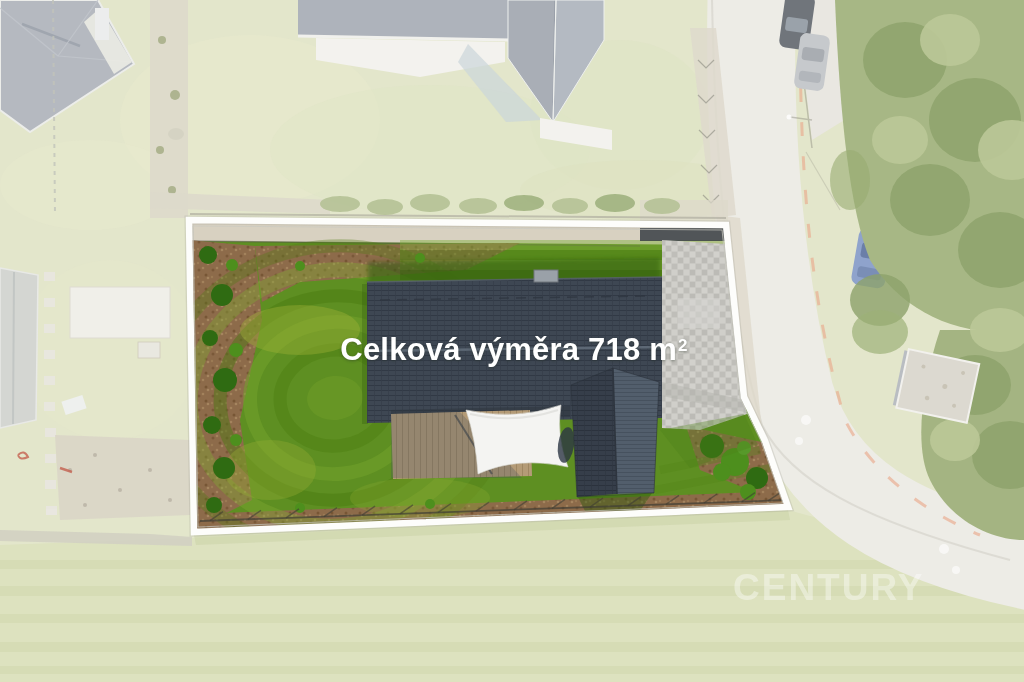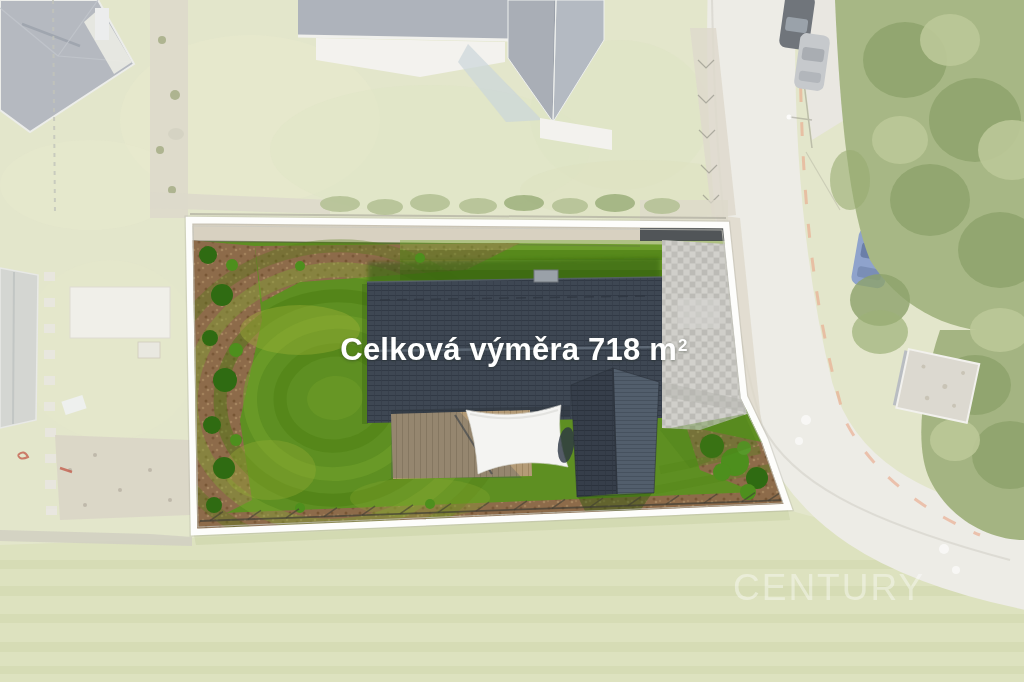--- a/index.html
+++ b/index.html
@@ -3,21 +3,21 @@
 <meta charset="utf-8">
 <style>
   html,body{margin:0;padding:0;background:#e3e6cb;}
   #stage{position:relative;width:1024px;height:682px;overflow:hidden;
          font-family:"Liberation Sans",sans-serif;}
   #stage svg{position:absolute;left:0;top:0;}
   .overlay-label{position:absolute;left:514px;top:334px;transform:translateX(-50%);
     white-space:nowrap;font-weight:700;font-size:31px;line-height:1;color:#ffffff;
     letter-spacing:.2px;text-shadow:0 1px 3px rgba(40,50,40,.45);}
   .overlay-label .sup2{font-size:.55em;position:relative;top:-.5em;margin-left:1px;}
-  .watermark{position:absolute;left:733px;top:569px;font-weight:400;font-size:37px;
+  .watermark{position:absolute;left:733px;top:569px;font-weight:700;font-size:37px;
     line-height:1;color:rgba(255,255,255,.40);letter-spacing:2px;white-space:nowrap;}
 </style>
 </head>
 <body>
 
 <div id="stage">
 <svg width="1024" height="682" viewBox="0 0 1024 682">
   <defs>
     <clipPath id="plotClip">
       <polygon points="189,220 726,225 744,397 765,441 788,507 194,532"></polygon>

